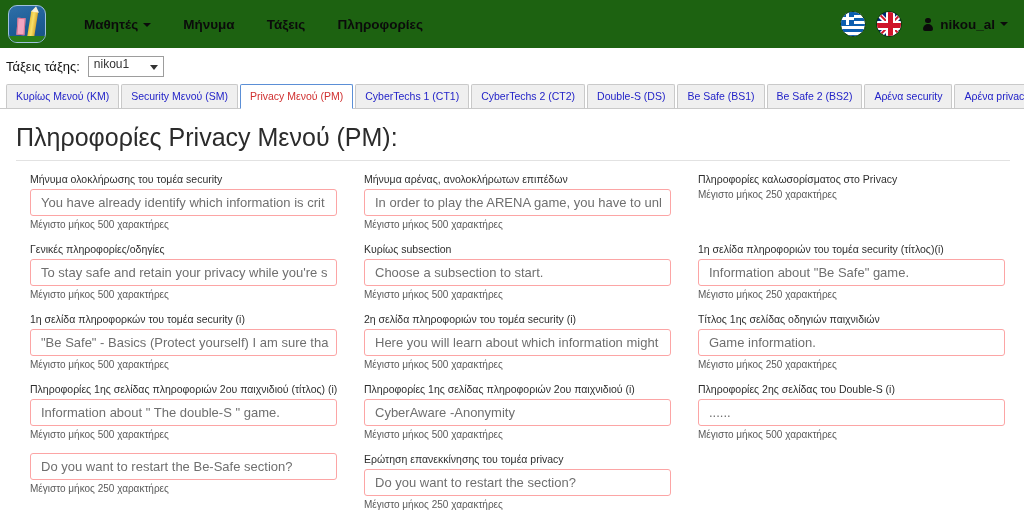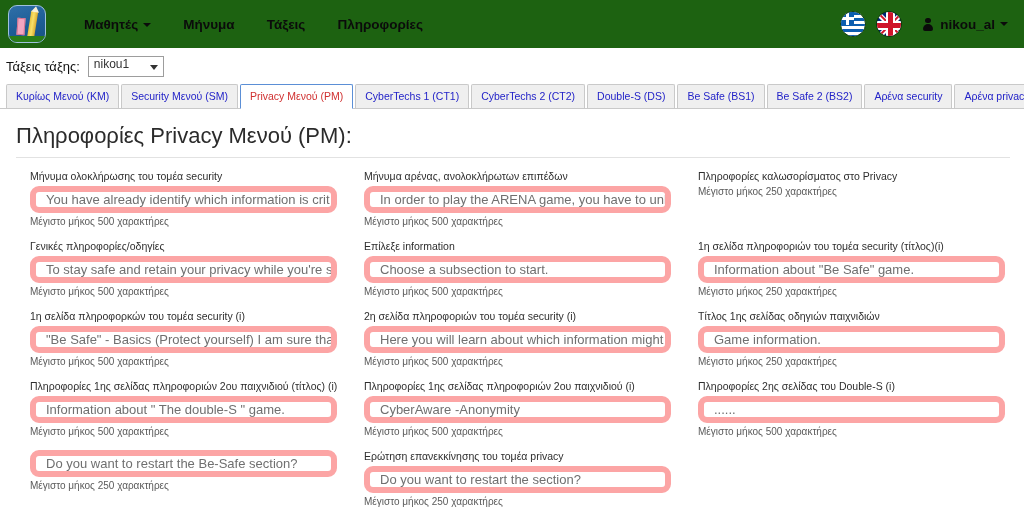--- a/index.html
+++ b/index.html
@@ -193,21 +193,21 @@
     color: #d03030;
     border: 1px solid #5b8fd6;
     border-bottom: 1px solid #ffffff;
     height: 25px;
     margin-bottom: -1px;
   }
 
   
   .main { padding: 10px 14px 0 14px; }
   .page-title {
-    font-size: 22px;
+    font-size: 25px;
     font-weight: normal;
     color: #2b2b2b;
     margin: 4px 0 8px 2px;
   }
   .title-rule {
     border-bottom: 1px solid #e2e2e2;
     margin: 0 0 12px 2px;
   }
 
   .grid {
@@ -222,22 +222,22 @@
   .field-label {
     font-size: 10.5px;
     color: #2e2e2e;
     margin-bottom: 4px;
     white-space: nowrap;
     overflow: hidden;
   }
   .field-input {
     width: 307px;
     height: 27px;
-    border: 6px solid #fca5a5;
-    border-radius: 9px;
+    border: 1px solid #fca5a5;
+    border-radius: 3px;
     background: #ffffff;
     font-size: 13px;
     color: #6f6f6f;
     padding: 0 10px;
     display: flex;
     align-items: center;
     white-space: nowrap;
     overflow: hidden;
     cursor: text;
   }
@@ -338,21 +338,21 @@
       <div class="field">
         <div class="field-label">Πληροφορίες καλωσορίσματος στο Privacy</div>
         <div class="field-help">Μέγιστο μήκος 250 χαρακτήρες</div>
       </div>
       <div class="field">
         <div class="field-label">Γενικές πληροφορίες/οδηγίες</div>
         <div class="field-input">To stay safe and retain your privacy while you're s</div>
         <div class="field-help">Μέγιστο μήκος 500 χαρακτήρες</div>
       </div>
       <div class="field">
-        <div class="field-label">Επίλεξε information</div>
+        <div class="field-label">Κυρίως subsection</div>
         <div class="field-input">Choose a subsection to start.</div>
         <div class="field-help">Μέγιστο μήκος 500 χαρακτήρες</div>
       </div>
       <div class="field">
         <div class="field-label">1η σελίδα πληροφοριών του τομέα security (τίτλος)(i)</div>
         <div class="field-input">Information about "Be Safe" game.</div>
         <div class="field-help">Μέγιστο μήκος 250 χαρακτήρες</div>
       </div>
       <div class="field">
         <div class="field-label">1η σελίδα πληροφορκών του τομέα security (i)</div>

